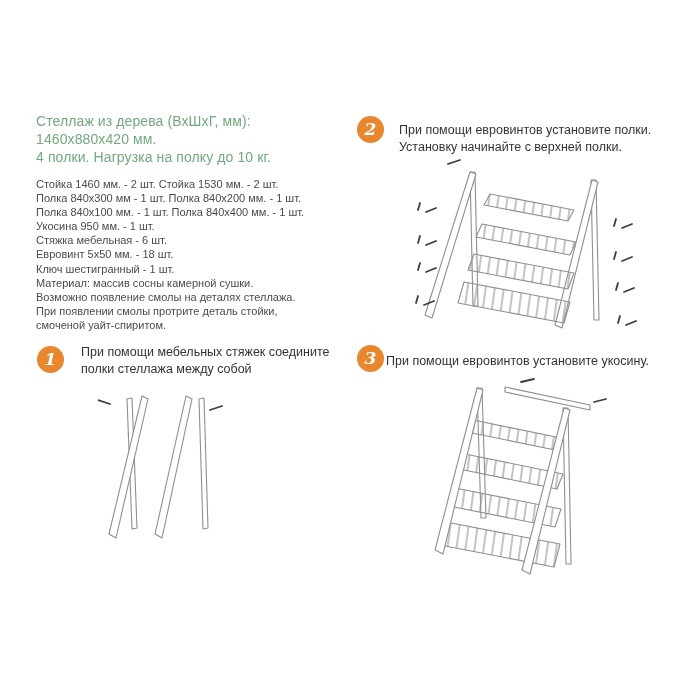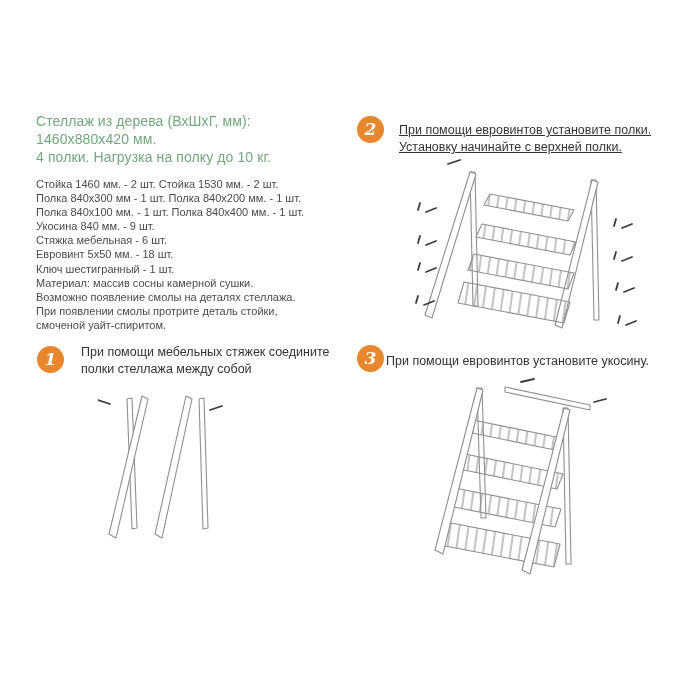--- a/index.html
+++ b/index.html
@@ -39,32 +39,32 @@
   <div class="abs header">
     <div>Стеллаж из дерева  (ВхШхГ, мм):</div>
     <div>1460х880х420 мм.</div>
     <div>4 полки. Нагрузка на полку до 10 кг.</div>
   </div>
 
   <div class="abs specs">
     <div>Стойка 1460 мм.  - 2 шт. Стойка 1530 мм. - 2 шт.</div>
     <div>Полка 840х300 мм - 1 шт. Полка 840х200 мм. - 1 шт.</div>
     <div>Полка 840х100 мм. - 1 шт. Полка 840х400 мм. - 1 шт.</div>
-    <div>Укосина 840 мм. -  9 шт.</div>
+    <div>Укосина 950 мм. -  1 шт.</div>
     <div>Стяжка мебельная - 6 шт.</div>
     <div>Евровинт 5х50 мм. - 18 шт.</div>
     <div>Ключ шестигранный - 1 шт.</div>
     <div>Материал: массив сосны камерной сушки.</div>
     <div>Возможно появление смолы на деталях стеллажа.</div>
     <div>При появлении смолы протрите деталь стойки,</div>
     <div>смоченой уайт-спиритом.</div>
   </div>
 
   <div class="abs step-circle" style="left:357px;top:116px;">2</div>
-  <div class="abs step-text" style="left:399px;top:122px;text-decoration:underline;">
+  <div class="abs step-text" style="left:399px;top:122px;">
     <div>При помощи евровинтов  установите полки.</div>
     <div>Установку начинайте с верхней полки.</div>
   </div>
 
   <svg class="abs" style="left:400px;top:158px;" width="260" height="185" viewBox="0 0 260 185">
     <defs>
       <pattern id="p2" width="9" height="9" patternUnits="userSpaceOnUse" patternTransform="rotate(8)">
         <line x1="4" y1="-1" x2="4" y2="10" stroke="#9a9a9a" stroke-width="1.2"></line>
       </pattern>
     </defs>

